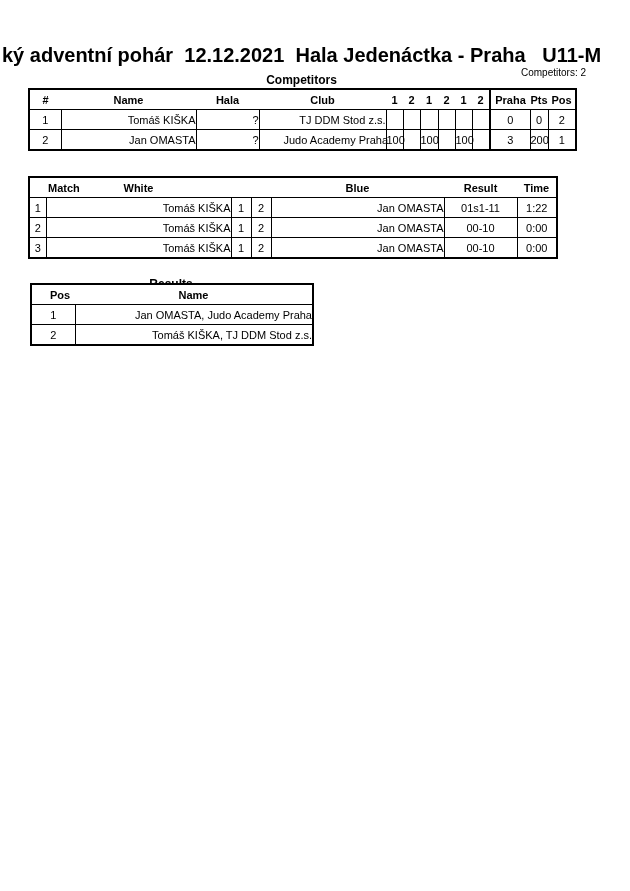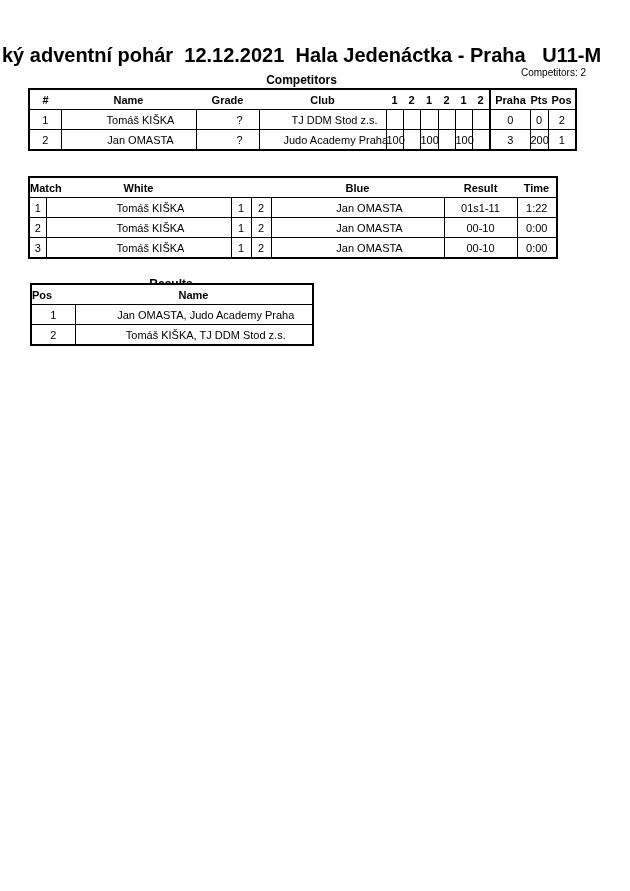--- a/index.html
+++ b/index.html
@@ -54,22 +54,22 @@
     font-size: 11px;
   }
   table.tbl td {
     border: 1px solid #000;
     padding: 0;
     height: 19px;
     text-align: center;
     white-space: nowrap;
     vertical-align: middle;
   }
-  table.tbl td.l { text-align: center; padding-left: 24px; }
-  table.tbl th.th-left { text-align: left; padding-left: 0; }
+  table.tbl td.l { text-align: right; padding-left: 24px; }
+  table.tbl th.th-left { text-align: left; padding-left: 18px; }
   .thickL { border-left: 2px solid #000 !important; }
 </style>
 </head>
 <body>
 
 <div class="title">ký adventní pohár  12.12.2021  Hala Jedenáctka - Praha   U11-M</div>
 
 <div class="sec-heading h-competitors">Competitors</div>
 <div class="count-label">Competitors: 2</div>
 
@@ -86,21 +86,21 @@
       <col style="width:17px">
       <col style="width:18px">
     <col style="width:40px">
       <col style="width:18px">
       <col style="width:28px">
   </colgroup>
   <thead>
     <tr>
       <th>#</th>
       <th>Name</th>
-      <th>Grade</th>
+      <th>Hala</th>
       <th>Club</th>
       <th>1</th>
       <th>2</th>
       <th>1</th>
       <th>2</th>
       <th>1</th>
       <th>2</th>
       <th class="thickL">Praha</th>
       <th>Pts</th>
       <th>Pos</th>

